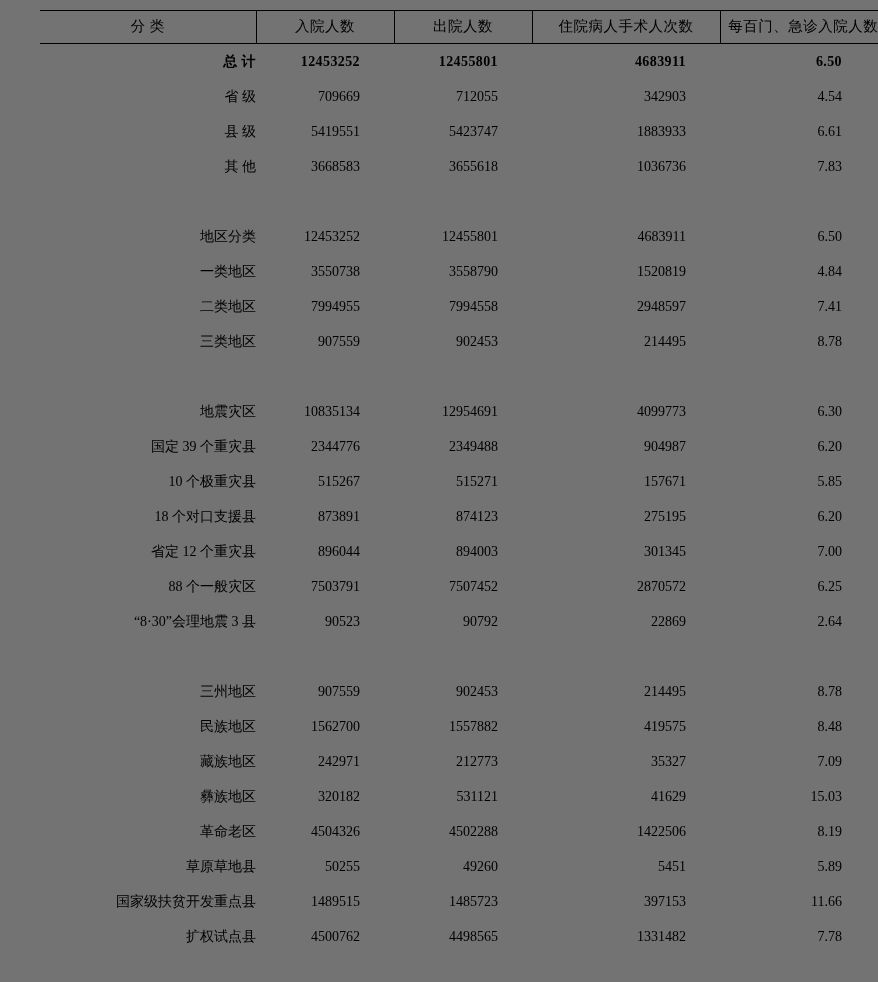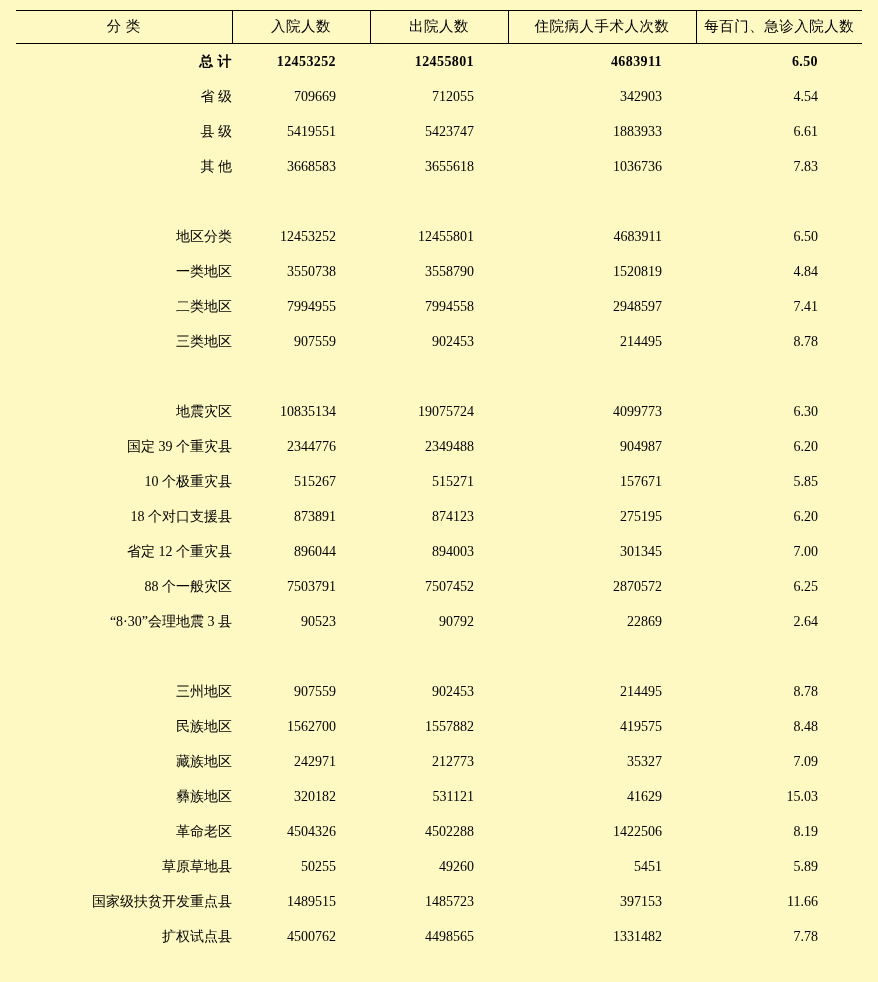--- a/index.html
+++ b/index.html
@@ -9,22 +9,23 @@
   }
   body {
     font-family: "Liberation Serif", "DejaVu Serif", serif;
     color: #000000;
   }
   .page {
     width: 878px;
     height: 982px;
     box-sizing: border-box;
     position: relative;
-    background: #fef9c3;
+    background: #737373;
     overflow: hidden;
+    padding-left: 24px;
   }
   table.stat-table {
     border-collapse: collapse;
     width: 846px;
     margin: 4px 16px 0 16px;
     table-layout: fixed;
   }
   table.stat-table col.c-cat { width: 216px; }
   table.stat-table col.c-v1 { width: 138px; }
   table.stat-table col.c-v2 { width: 138px; }
@@ -163,21 +164,21 @@
         <tr class="blank">
           <td class="cat ind0"></td>
           <td class="num"></td>
           <td class="num"></td>
           <td class="num"></td>
           <td class="num last"></td>
         </tr>
         <tr>
           <td class="cat ind0">地震灾区</td>
           <td class="num">10835134</td>
-          <td class="num">19075724</td>
+          <td class="num">12954691</td>
           <td class="num">4099773</td>
           <td class="num last">6.30</td>
         </tr>
         <tr>
           <td class="cat ind1">国定 39 个重灾县</td>
           <td class="num">2344776</td>
           <td class="num">2349488</td>
           <td class="num">904987</td>
           <td class="num last">6.20</td>
         </tr>

